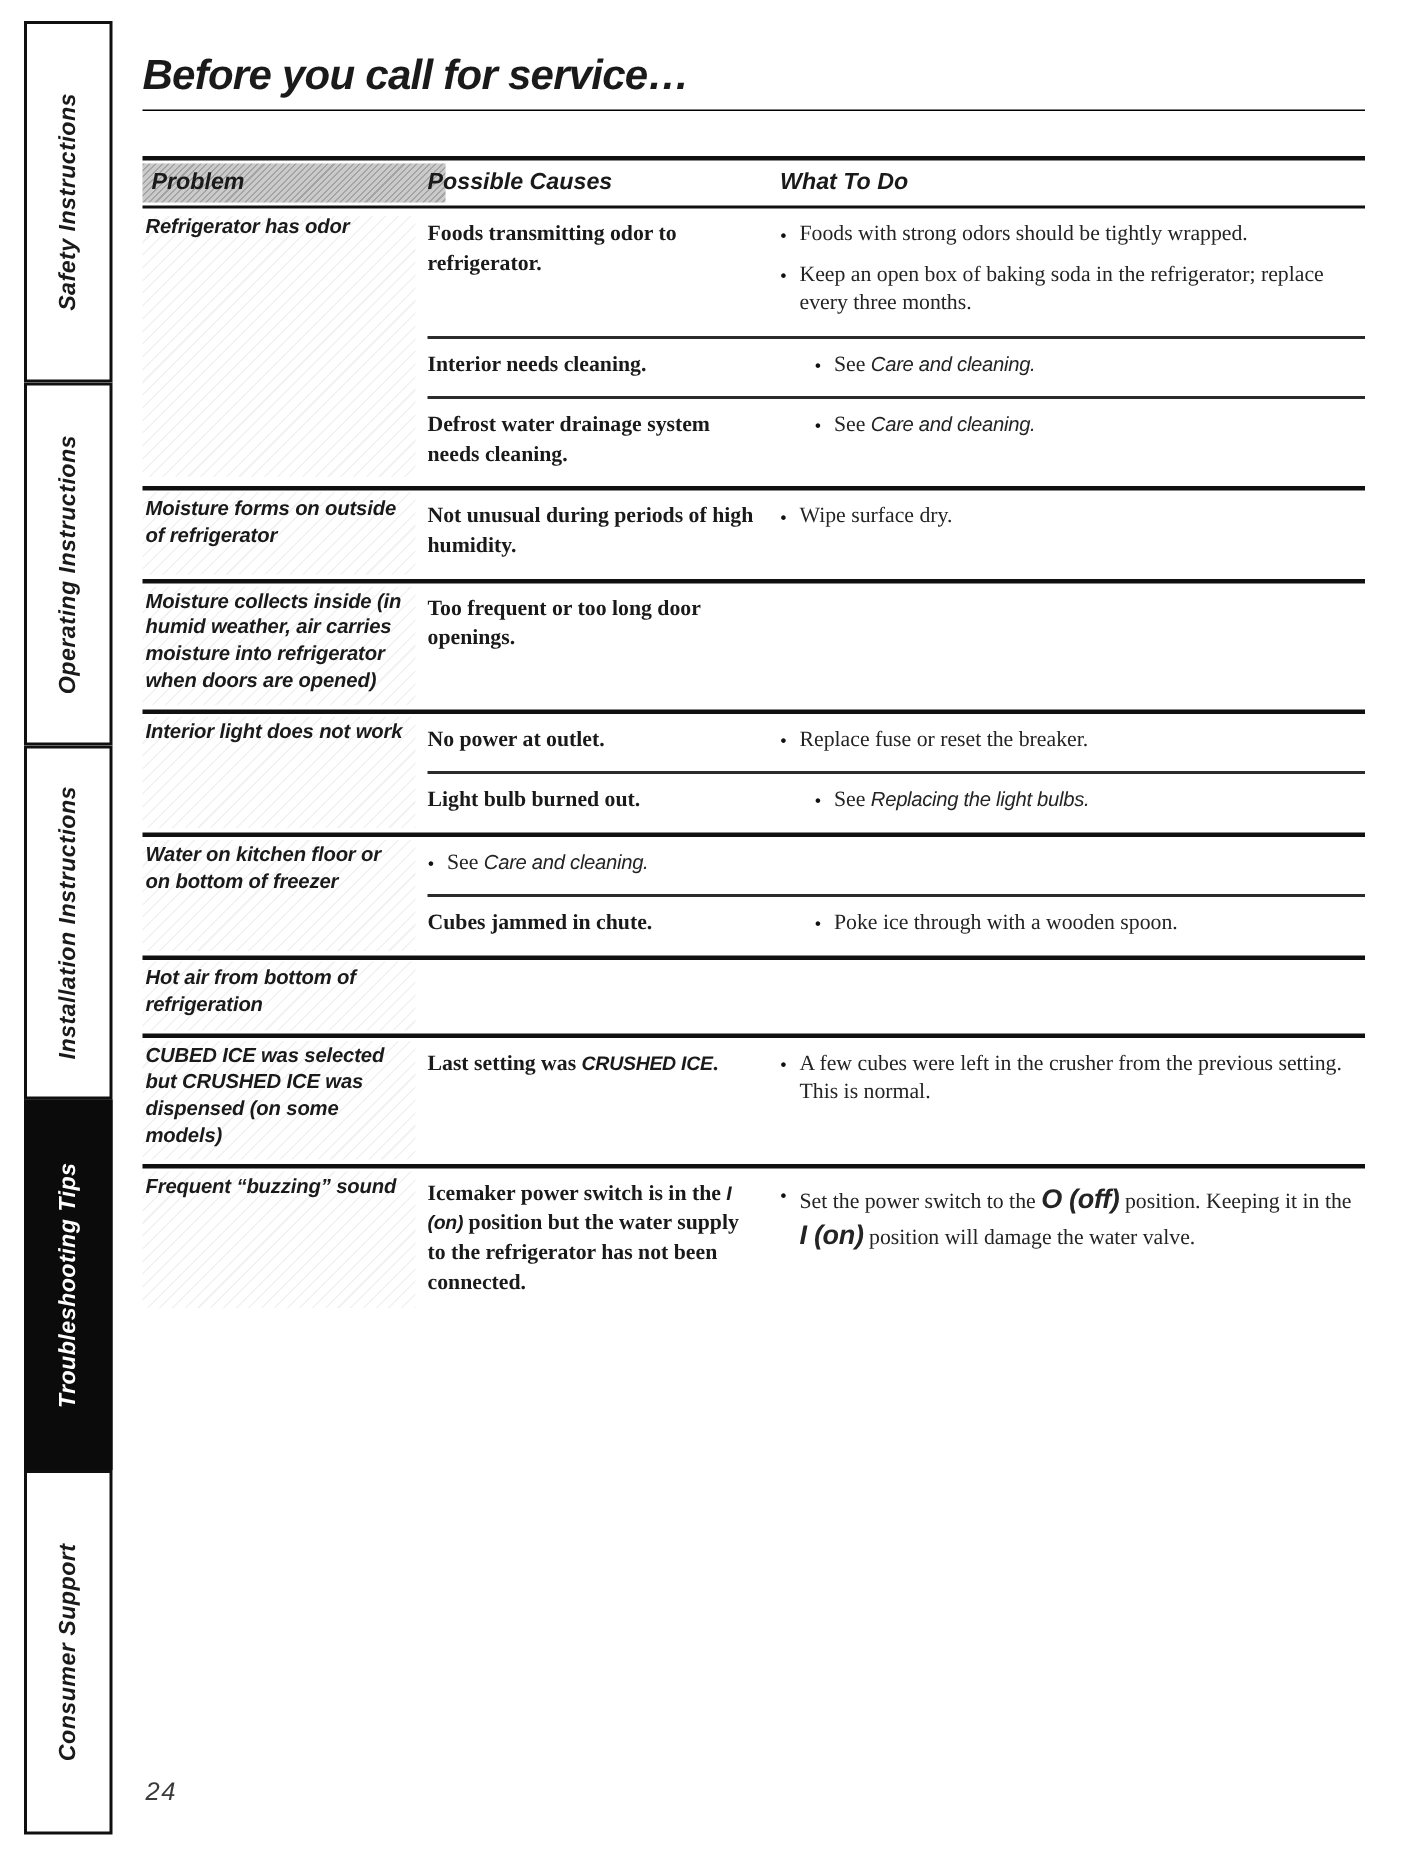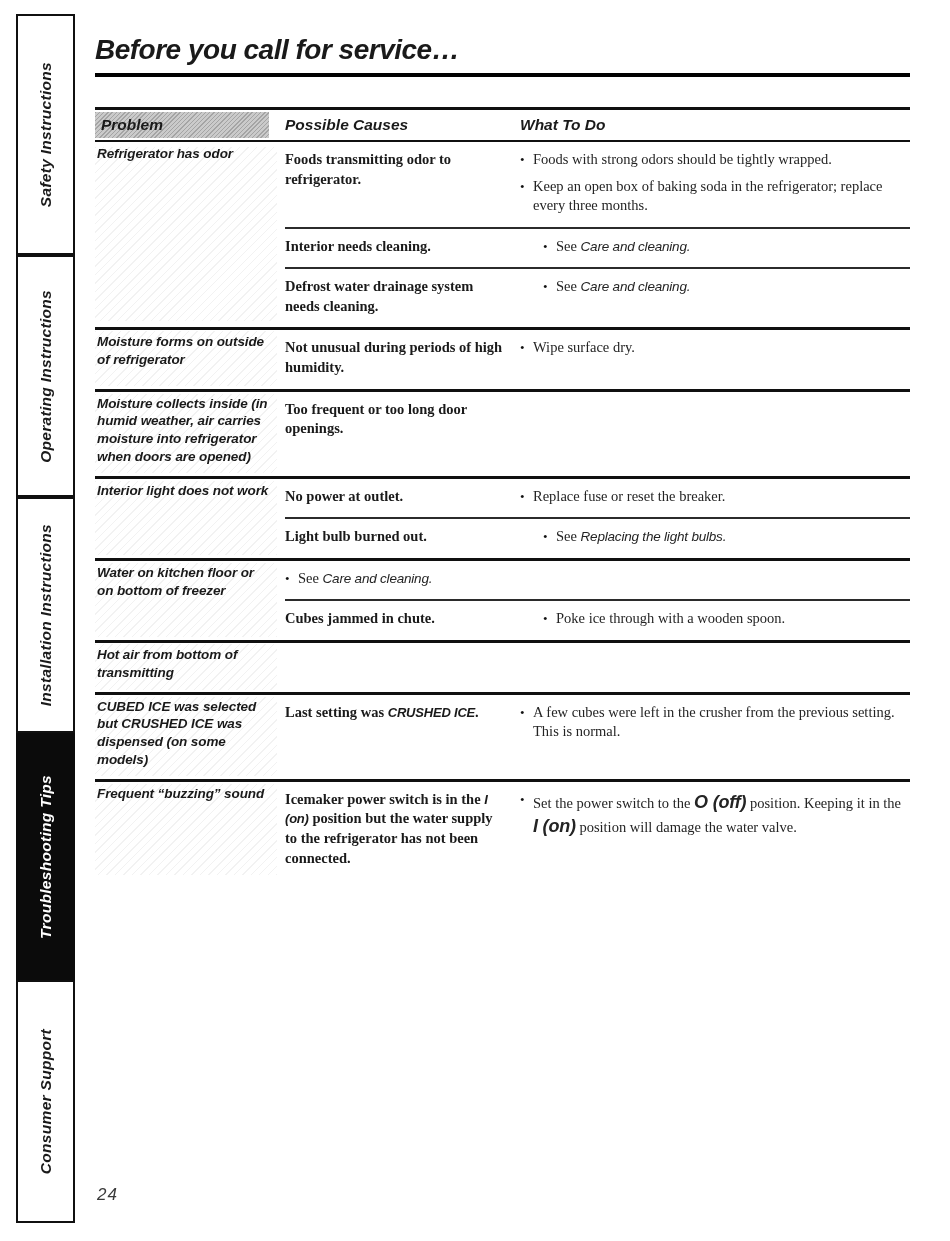--- a/index.html
+++ b/index.html
@@ -31,33 +31,33 @@
   .tab-0{height:241px;}
   .tab-1{height:242px;}
   .tab-2{height:236px;}
   .tab-3{height:247px;}
   .tab-4{height:243px;}
 
   
   .main{position:absolute;left:95px;top:0;width:815px;}
   .page-title{
     margin-top:34px;font-size:28px;font-weight:bold;font-style:italic;
-    letter-spacing:-.5px;padding-bottom:7px;border-bottom:4px solid #000000;
+    letter-spacing:-.5px;padding-bottom:7px;border-bottom:1px solid #000000;
   }
 
   
   .ts-table{margin-top:30px;}
   .thead{
     display:grid;grid-template-columns:190px 235px 1fr;
     border-top:3px solid #101010;border-bottom:2px solid #101010;
     align-items:center;padding:2px 0;
   }
   .th{font-weight:bold;font-style:italic;font-size:15.5px;}
   .th-problem-box{
-    width:174px;padding:4px 6px;
+    width:202px;padding:4px 6px;
     background-color:var(--hdr-gray);
     background-image:repeating-linear-gradient(135deg,rgba(0,0,0,.14) 0 1px,rgba(255,255,255,.18) 1px 3px);
   }
   .row-group{
     display:grid;grid-template-columns:190px 1fr;
     border-bottom:3px solid #101010;
   }
   .row-group:last-child{border-bottom:none;}
   .problem-cell{
     font-weight:bold;font-style:italic;font-size:13.5px;line-height:1.32;
@@ -217,21 +217,21 @@
               <div class="actions-cell">
                 <div class="action">
                   <span class="bullet">•</span>
                   <span><span class="seg">Poke ice through with a wooden spoon.</span></span>
                 </div>
               </div>
             </div>
           </div>
         </div>
         <div class="row-group">
-          <div class="problem-cell">Hot air from bottom of transmitting</div>
+          <div class="problem-cell">Hot air from bottom of refrigeration</div>
           <div class="subrows">
             <div class="subrow">
               <div class="actions-cell"></div>
             </div>
           </div>
         </div>
         <div class="row-group">
           <div class="problem-cell">CUBED ICE was selected but CRUSHED ICE was dispensed (on some models)</div>
           <div class="subrows">
             <div class="subrow">

